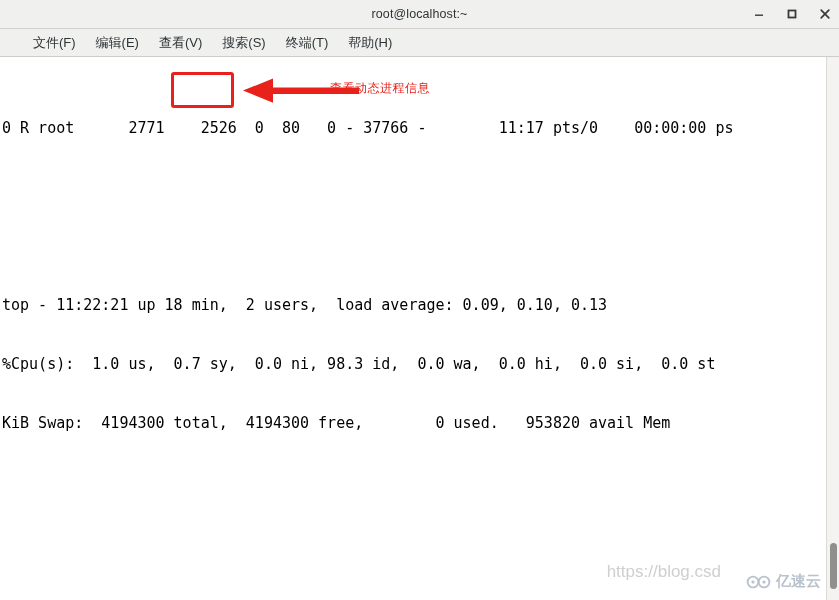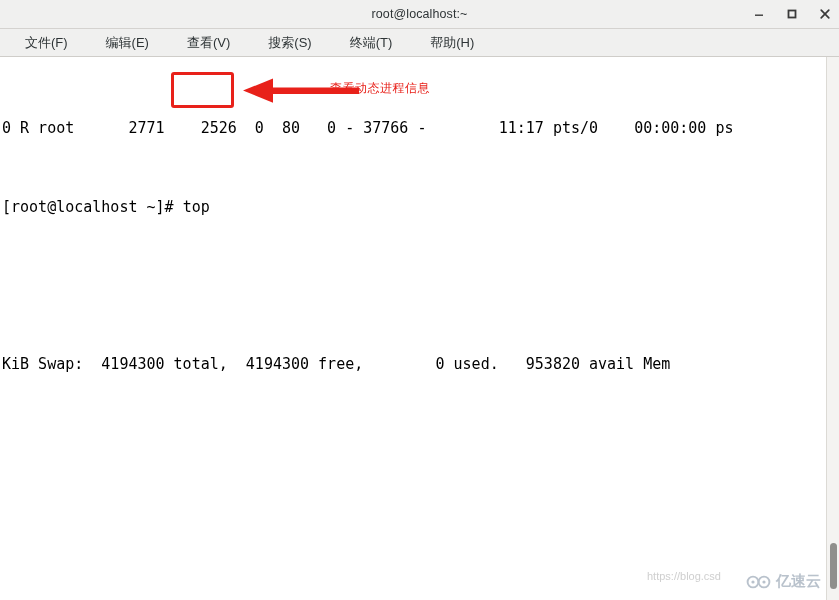--- a/index.html
+++ b/index.html
@@ -60,22 +60,22 @@
   .wc svg { display: block; }
 
   
   #menubar {
     height: 28px;
     min-height: 28px;
     background: #f0f0ef;
     border-bottom: 1px solid #cfcdc9;
     display: flex;
     align-items: center;
-    padding-left: 16px;
-    gap: 20px;
+    padding-left: 24px;
+    gap: 2px;
     flex: 0 0 auto;
   }
   .menu-item {
     font-family: "Liberation Sans", sans-serif;
     font-size: 13px;
     color: #2e3436;
     padding: 3px 9px;
     border-radius: 2px;
     white-space: nowrap;
     cursor: default;
@@ -141,21 +141,21 @@
     letter-spacing: 0.5px;
   }
 
   
   #wm-csdn {
     position: absolute;
     right: 118px;
     bottom: 18px;
     color: #cfcfcf;
     font-family: "Liberation Sans", sans-serif;
-    font-size: 11px;
+    font-size: 17px;
     white-space: nowrap;
     pointer-events: none;
   }
   #wm-brand {
     position: absolute;
     right: 18px;
     bottom: 9px;
     display: flex;
     align-items: center;
     gap: 4px;
@@ -200,24 +200,25 @@
     <div class="menu-item">终端(T)</div>
     <div class="menu-item">帮助(H)</div>
   </div>
 
   <div id="term-wrap">
 
     <div id="terminal">
 
       <div class="line">0 R root      2771    2526  0  80   0 - 37766 -        11:17 pts/0    00:00:00 ps</div>
 
-      <div class="line"><span>[root@localhost ~]# </span><span>top</span></div>
 
       <div class="line"> </div>
 
+      <div class="line">top - 11:22:21 up 18 min,  2 users,  load average: 0.09, 0.10, 0.13</div>
+      <div class="line">%Cpu(s):  1.0 us,  0.7 sy,  0.0 ni, 98.3 id,  0.0 wa,  0.0 hi,  0.0 si,  0.0 st</div>
       <div class="line">KiB Swap:  4194300 total,  4194300 free,        0 used.   953820 avail Mem</div>
 
       
 
       
 
       
     </div>
 
     <div id="scrollbar">

